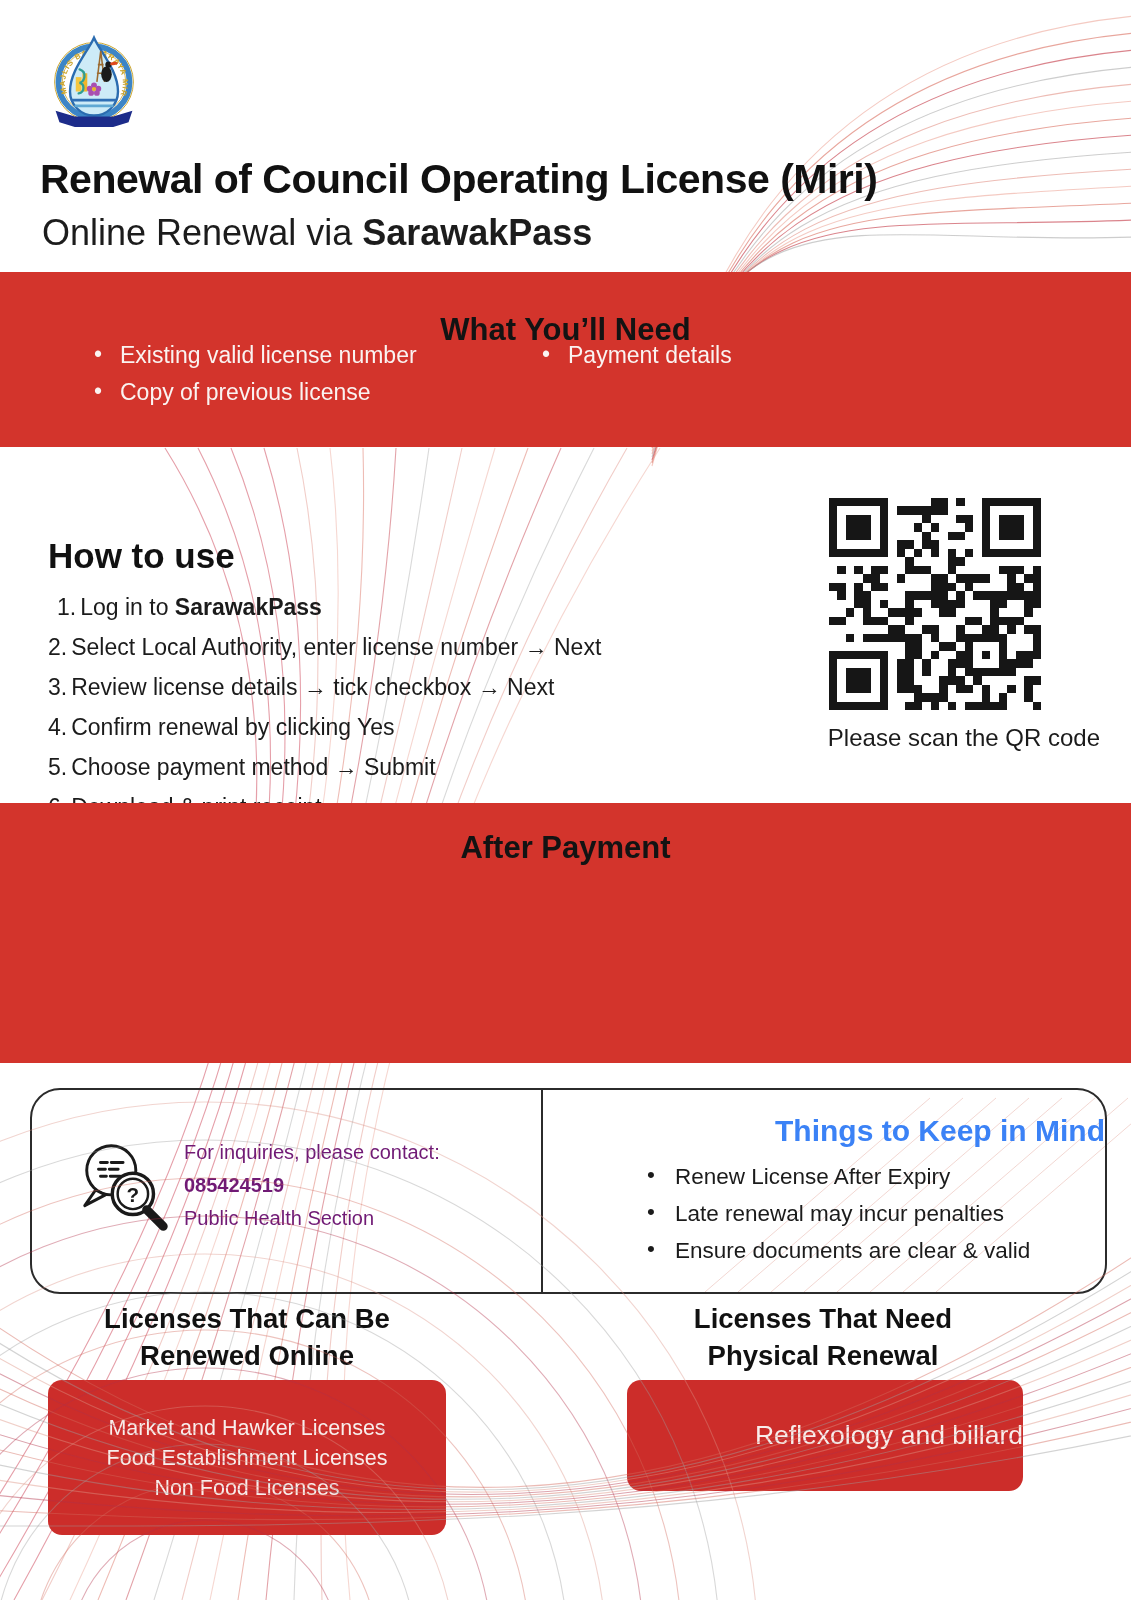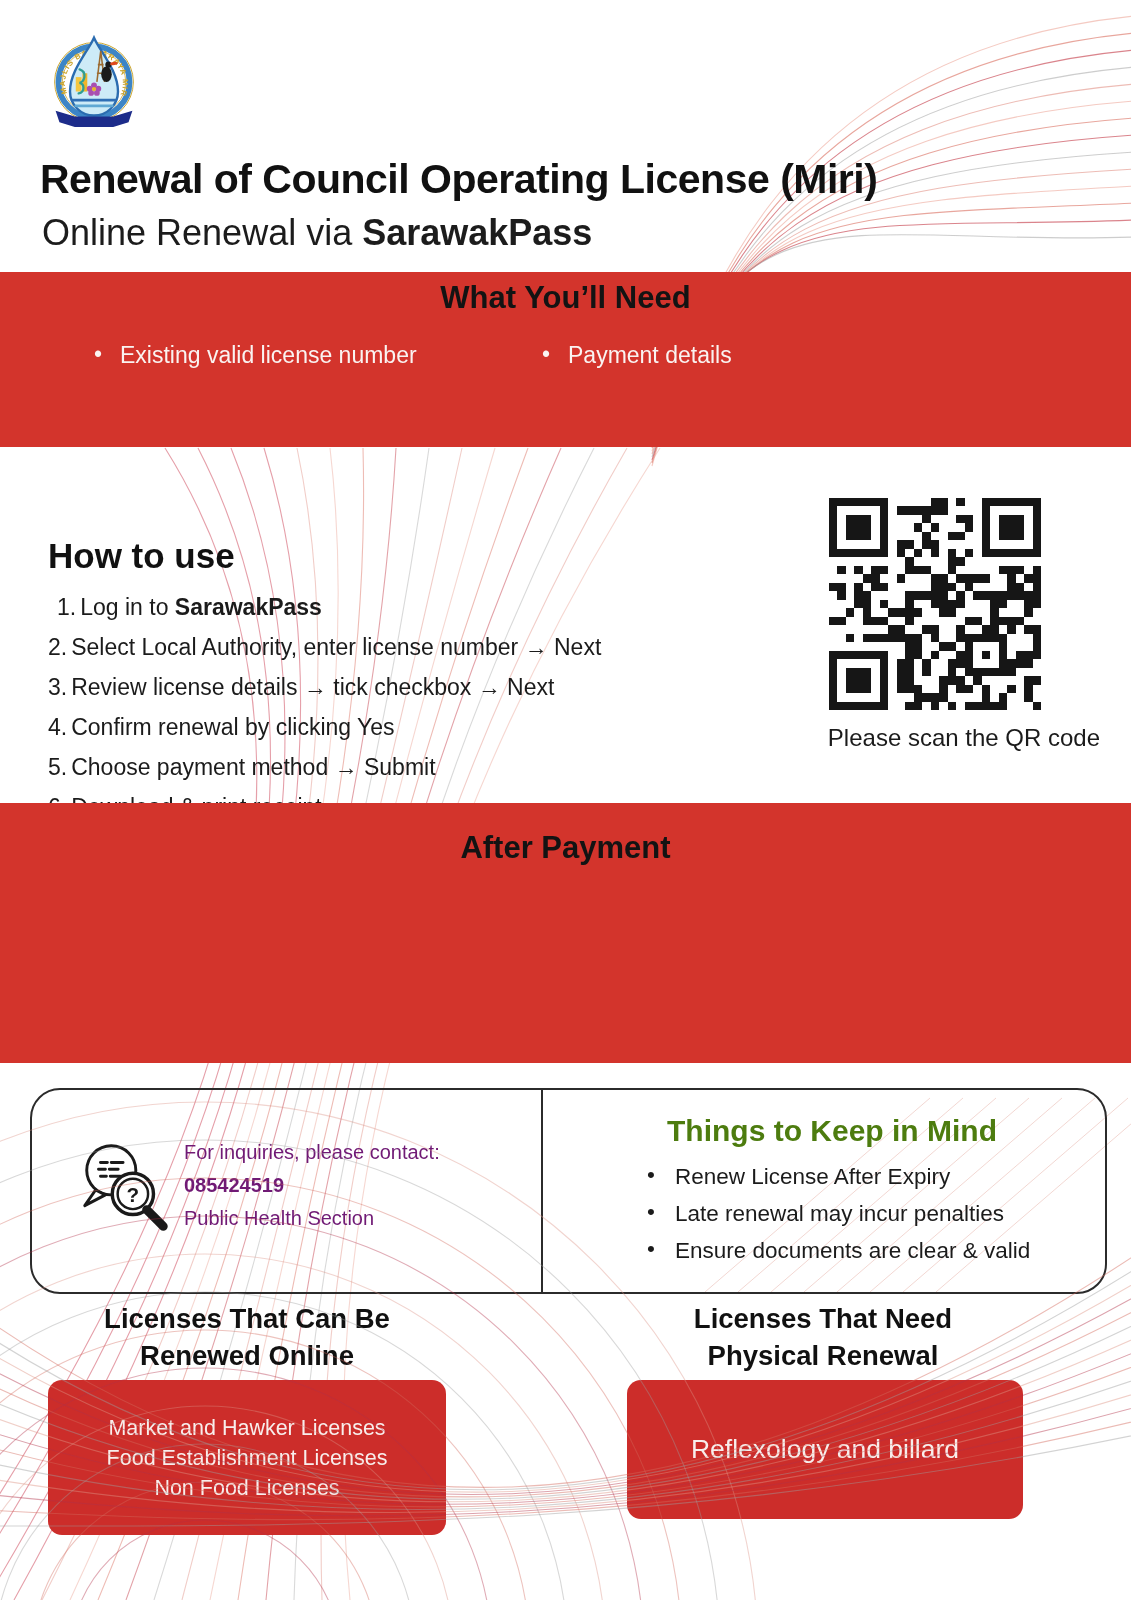--- a/index.html
+++ b/index.html
@@ -26,21 +26,21 @@
   }
   .subtitle b{font-weight:800;}
 
   
   .banner{position:absolute; left:0; width:1131px; background:#D3342C;}
   .banner1{top:272px; height:175px;}
   .banner2{top:803px; height:260px;}
   .banner h2{
     margin:0; text-align:center; font-size:31px; font-weight:800; color:#131313;
   }
-  .banner1 h2{padding-top:8px;}
+  .banner1 h2{padding-top:40px;}
   .banner2 h2{padding-top:27px;}
   .wn-list{list-style:none; margin:0; padding:0; position:absolute; top:70px;}
   .wn-left{left:92px; width:430px;}
   .wn-right{left:540px; width:540px;}
   .wn-list li{
     position:relative; padding-left:28px; margin-bottom:10px;
     font-size:23px; color:#FAF3F1;
   }
   .wn-list li::before{content:"\2022"; position:absolute; left:2px; top:-1px;}
   .banner2-inner{position:absolute; inset:0;}
@@ -62,39 +62,39 @@
   
   .info-box{
     position:absolute; left:30px; top:1088px; width:1073px; height:202px;
     border:2px solid #2b2b2b; border-radius:30px; background:transparent;
   }
   .info-divider{position:absolute; left:509px; top:-2px; bottom:-2px; width:2px; background:#2b2b2b;}
   .contact-icon{position:absolute; left:40px; top:48px; width:108px; height:100px;}
   .contact-text{position:absolute; left:152px; top:46px; font-size:20px; line-height:33px; color:#701a75;}
   .contact-text .phone{font-weight:800;}
   .ttk{position:absolute; left:511px; top:0; width:562px;}
-  .ttk h3{margin:24px 0 0 16px; text-align:center; font-size:30px; font-weight:800; color:#4d7c0f;}
+  .ttk h3{margin:24px 0 0 16px; text-align:right; font-size:30px; font-weight:800; color:#3b82f6;}
   .ttk ul{list-style:none; margin:16px 0 0 100px; padding:0;}
   .ttk li{position:relative; padding-left:32px; margin-bottom:11px; font-size:22.5px; color:#1b1b1b;}
   .ttk li::before{content:"\2022"; position:absolute; left:4px; top:-2px;}
 
   
   .col-heading{
     position:absolute; top:1300px; width:400px; text-align:center;
     font-size:27.5px; font-weight:800; color:#111; line-height:37px; margin:0;
   }
   .col-heading.left{left:47px;}
   .col-heading.right{left:623px;}
   .red-box{
     position:absolute; top:1380px; background:#CC2D2A; border-radius:14px;
     display:flex; flex-direction:column; justify-content:center; align-items:center;
     color:#F8EEEC; z-index:20;
   }
   .red-box.left{left:48px; width:398px; height:155px; font-size:21.5px; line-height:30px;}
-  .red-box.right{left:627px; width:396px; height:139px; font-size:26.5px;}
+  .red-box.right{left:627px; width:396px; height:111px; font-size:26.5px;align-items:flex-end;}
 </style>
 </head>
 <body>
 
 <div class="page">
 
   <svg id="swirl-under" class="swirls">
       <path d="M 652 466 C 690 330, 770 52, 1135 16" fill="none" stroke="#ECA699" stroke-opacity="0.6" stroke-width="1.1"></path>
       <path d="M 652 463 C 694 318, 776 67, 1135 33" fill="none" stroke="#D96A5C" stroke-opacity="0.6" stroke-width="1.1"></path>
       <path d="M 652 460 C 698 306, 782 82, 1135 50" fill="none" stroke="#C23240" stroke-opacity="0.6" stroke-width="1.1"></path>
@@ -168,20 +168,21 @@
       </svg>
     </div>
 
     <h1 class="title">Renewal of Council Operating License (Miri)</h1>
     <p class="subtitle"><span>Online Renewal via </span><b>SarawakPass</b></p>
 
     <section class="banner banner1">
       <h2>What You’ll Need</h2>
       <ul class="wn-list wn-left">
         <li>Existing valid license number</li>
+        <li>Copy of previous license</li>
       </ul>
       <ul class="wn-list wn-right">
         <li>Payment details</li>
       </ul>
     </section>
 
     <section class="howto">
       <h2>How to use</h2>
       <ol>
         <li><span class="num">1.</span><span>Log in to </span><b>SarawakPass</b></li>

